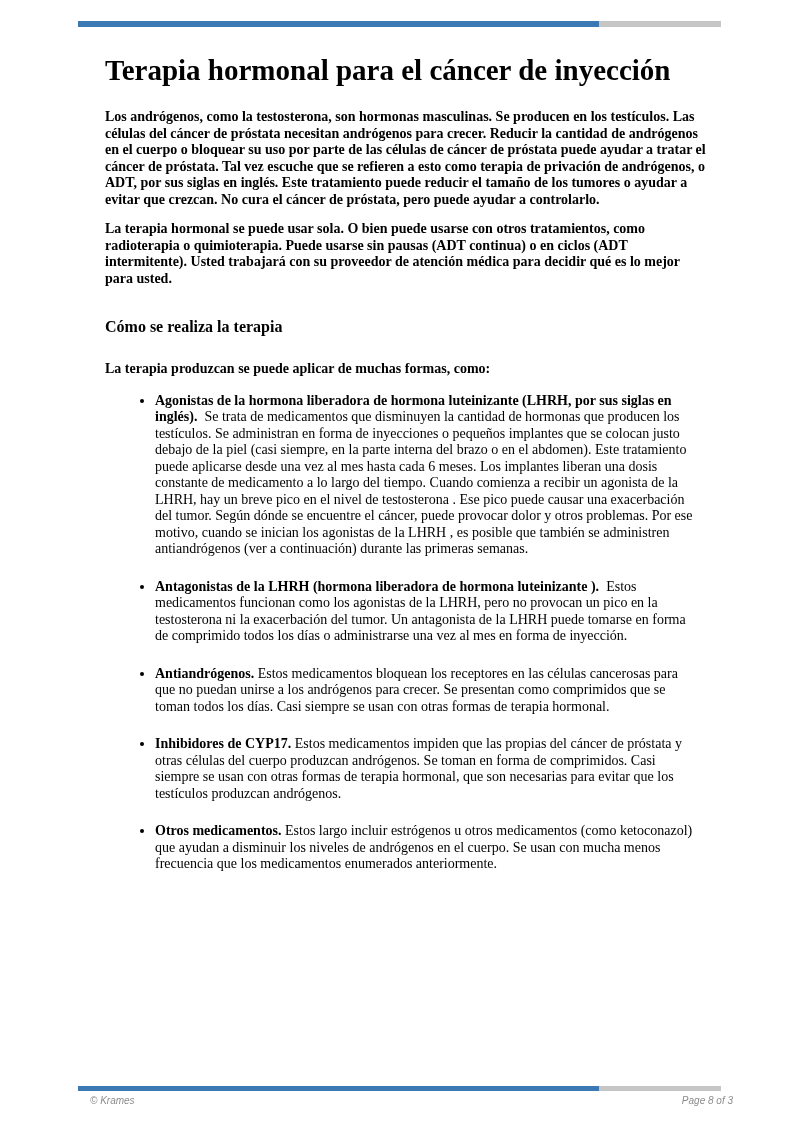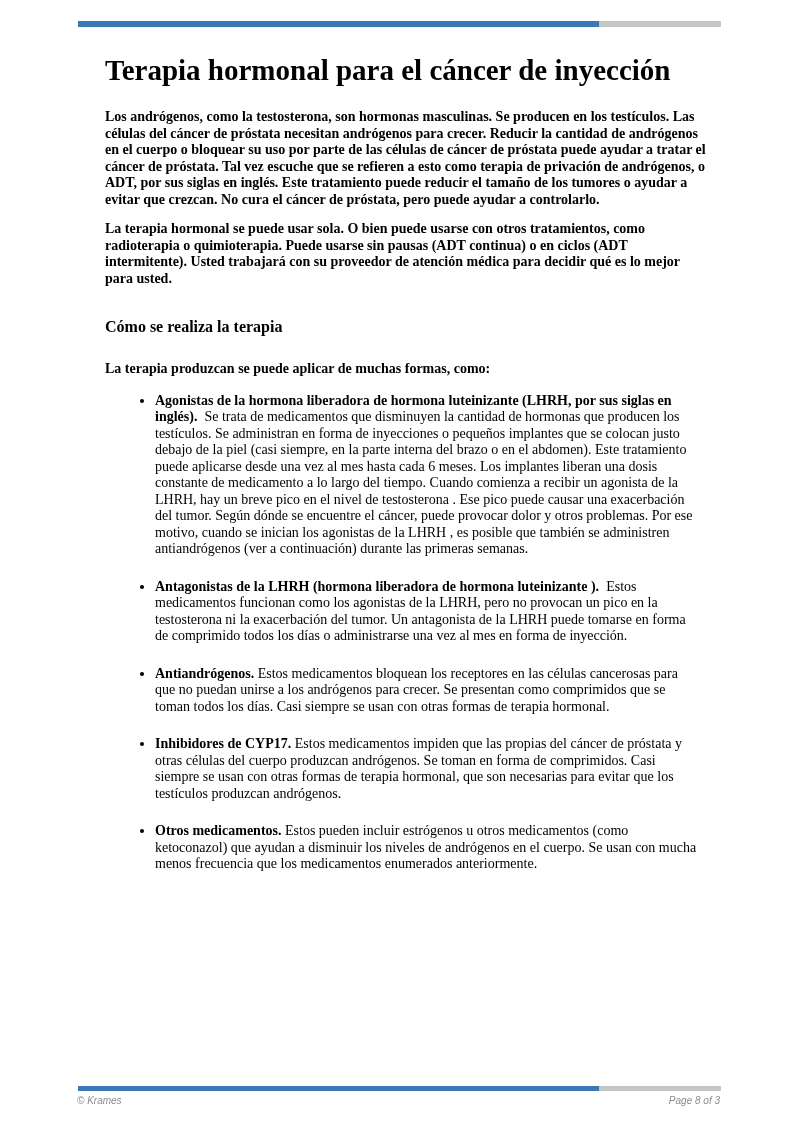--- a/index.html
+++ b/index.html
@@ -69,21 +69,21 @@
   
   .footer {
     position: absolute;
     left: 0; top: 1086px;
     width: 800px;
   }
   .accent-bar.bottom { position: absolute; top: 0; height: 5px; }
   .footer-row {
     position: absolute;
     top: 9px;
-    left: 77px;
+    left: 90px;
     width: 643px;
     display: flex;
     justify-content: space-between;
     font-family: "Liberation Sans", "DejaVu Sans", sans-serif;
     font-style: italic;
     font-size: 10px;
     color: var(--footer-text, #8c8c8c);
   }
 </style>
 </head>
@@ -104,21 +104,21 @@
 
     <h2 class="section-heading">Cómo se realiza la terapia</h2>
 
     <p class="list-intro">La terapia produzcan se puede aplicar de muchas formas, como:</p>
 
     <ul class="treatment-list">
       <li><span class="bullet-lead">Agonistas de la hormona liberadora de hormona luteinizante (LHRH, por sus siglas en inglés).</span> <span>&nbsp;Se trata de medicamentos que disminuyen la cantidad de hormonas que producen los testículos. Se administran en forma de inyecciones o pequeños implantes que se colocan justo debajo de la piel (casi siempre, en la parte interna del brazo o en el abdomen). Este tratamiento puede aplicarse desde una vez al mes hasta cada 6 meses. Los implantes liberan una dosis constante de medicamento a lo largo del tiempo. Cuando comienza a recibir un agonista de la LHRH, hay un breve pico en el nivel de testosterona . Ese pico puede causar una exacerbación del tumor. Según dónde se encuentre el cáncer, puede provocar dolor y otros problemas. Por ese motivo, cuando se inician los agonistas de la LHRH , es posible que también se administren antiandrógenos (ver a continuación) durante las primeras semanas.</span></li>
       <li><span class="bullet-lead">Antagonistas de la LHRH (hormona liberadora de hormona luteinizante ).</span> <span>&nbsp;Estos medicamentos funcionan como los agonistas de la LHRH, pero no provocan un pico en la testosterona ni la exacerbación del tumor. Un antagonista de la LHRH puede tomarse en forma de comprimido todos los días o administrarse una vez al mes en forma de inyección.</span></li>
       <li><span class="bullet-lead">Antiandrógenos.</span> <span>Estos medicamentos bloquean los receptores en las células cancerosas para que no puedan unirse a los andrógenos para crecer. Se presentan como comprimidos que se toman todos los días. Casi siempre se usan con otras formas de terapia hormonal.</span></li>
       <li><span class="bullet-lead">Inhibidores de CYP17.</span> <span>Estos medicamentos impiden que las propias del cáncer de próstata y otras células del cuerpo produzcan andrógenos. Se toman en forma de comprimidos. Casi siempre se usan con otras formas de terapia hormonal, que son necesarias para evitar que los testículos produzcan andrógenos.</span></li>
-      <li><span class="bullet-lead">Otros medicamentos.</span> <span>Estos pueden incluir estrógenos u otros medicamentos (como ketoconazol) que ayudan a disminuir los niveles de andrógenos en el cuerpo. Se usan con mucha menos frecuencia que los medicamentos enumerados anteriormente.</span></li>
+      <li><span class="bullet-lead">Otros medicamentos.</span> <span>Estos largo incluir estrógenos u otros medicamentos (como ketoconazol) que ayudan a disminuir los niveles de andrógenos en el cuerpo. Se usan con mucha menos frecuencia que los medicamentos enumerados anteriormente.</span></li>
     </ul>
   </div>
 
   <div class="footer">
     <div class="accent-bar bottom">
       <div class="blue"></div>
       <div class="gray"></div>
     </div>
     <div class="footer-row">
       <span>© Krames</span>

